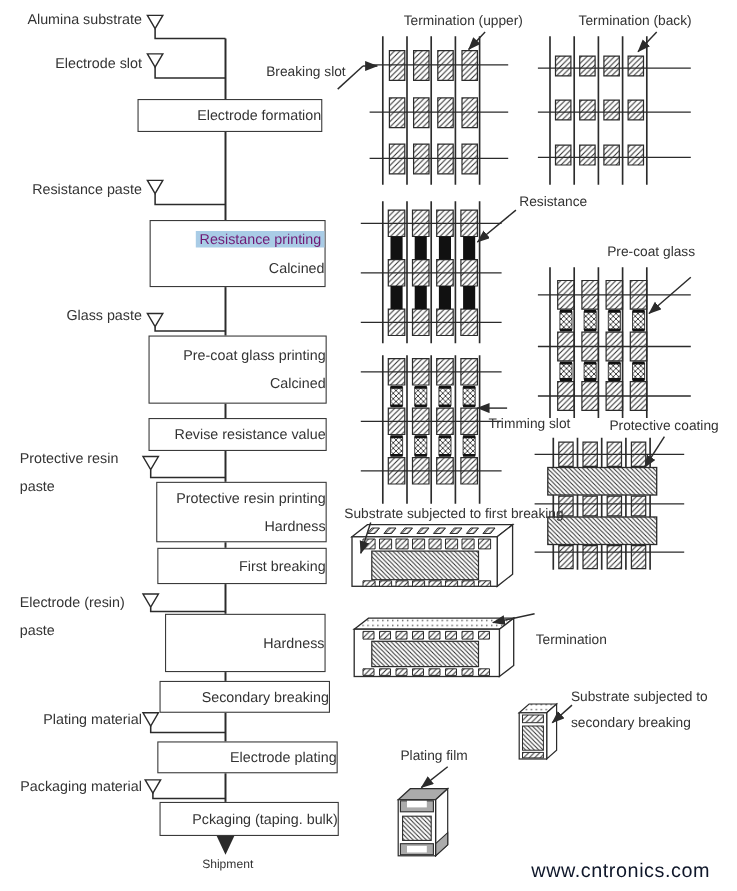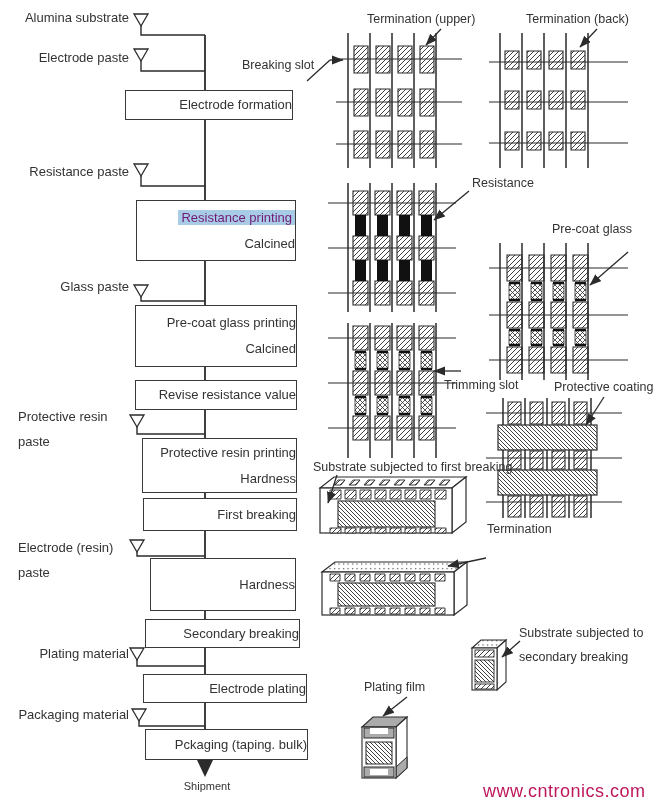--- a/index.html
+++ b/index.html
@@ -10,21 +10,21 @@
   .lbl.wrap{white-space:normal;}
   .mat{right:541px;text-align:right;}
   .ann{position:absolute;font-size:12.5px;line-height:15px;white-space:nowrap;color:#333;}
   .fbox{position:absolute;box-sizing:border-box;border:1.5px solid #3a3a3a;background:#fff;
         display:flex;flex-direction:column;justify-content:center;align-items:flex-end;
         font-size:13px;line-height:26px;color:#333;}
   .hl{background:#a9cce6;padding:0 3px;color:#701a75;}
   .shipment{position:absolute;left:162px;top:780px;width:90px;text-align:center;
             font-size:11px;color:#333;}
   .watermark{position:absolute;left:483px;top:781px;font-size:18px;letter-spacing:.5px;
-             color:#be185d;}
+             color:#0f172a;}
 </style>
 </head>
 <body>
 
 <div id="stage">
 
 <svg id="artwork" width="670" height="810" viewBox="0 0 670 810">
   <defs>
     <pattern id="h1" width="5" height="5" patternUnits="userSpaceOnUse">
       <rect width="5" height="5" fill="#fff"></rect>
@@ -165,21 +165,21 @@
     <line x1="461" y1="371" x2="434" y2="371" marker-end="url(#ah)"></line>
     <line x1="604" y1="397" x2="586" y2="425" marker-end="url(#ah)"></line>
     <line x1="337" y1="475" x2="328" y2="503" marker-end="url(#ah)"></line>
     <line x1="486" y1="558" x2="448" y2="566" marker-end="url(#ah)"></line>
     <line x1="520" y1="641" x2="502" y2="657" marker-end="url(#ah)"></line>
     <line x1="407" y1="697" x2="383" y2="716" marker-end="url(#ah)"></line>
   </g>
 </svg>
 
 <div class="lbl mat" style="top:5px">Alumina substrate</div>
-<div class="lbl mat" style="top:45px">Electrode paste</div>
+<div class="lbl mat" style="top:45px">Electrode slot</div>
 <div class="lbl mat" style="top:159px">Resistance paste</div>
 <div class="lbl mat" style="top:274px">Glass paste</div>
 <div class="lbl wrap" style="left:18px;top:404px;width:104px">Protective resin paste</div>
 <div class="lbl wrap" style="left:18px;top:535px;width:110px">Electrode (resin) paste</div>
 <div class="lbl mat" style="top:641px">Plating material</div>
 <div class="lbl mat" style="top:702px">Packaging material</div>
 
 <div class="fbox" style="left:125px;top:90px;width:168px;height:30px">
   <div>Electrode formation</div>
 </div>
@@ -217,20 +217,20 @@
 <div class="shipment">Shipment</div>
 
 <div class="ann" style="left:367px;top:12px">Termination (upper)</div>
 <div class="ann" style="left:526px;top:12px">Termination (back)</div>
 <div class="ann" style="left:242px;top:58px">Breaking slot</div>
 <div class="ann" style="left:472px;top:176px">Resistance</div>
 <div class="ann" style="left:552px;top:222px">Pre-coat glass</div>
 <div class="ann" style="left:444px;top:378px">Trimming slot</div>
 <div class="ann" style="left:554px;top:380px">Protective coating</div>
 <div class="ann" style="left:313px;top:460px">Substrate subjected to first breaking</div>
-<div class="ann" style="left:487px;top:522px">Termination</div>
+<div class="ann" style="left:487px;top:574px">Termination</div>
 <div class="ann" style="left:519px;top:626px">Substrate subjected to</div>
 <div class="ann" style="left:519px;top:650px">secondary breaking</div>
 <div class="ann" style="left:364px;top:680px">Plating film</div>
 
 <div class="watermark">www.cntronics.com</div>
 
 </div>
 
 </body></html>

